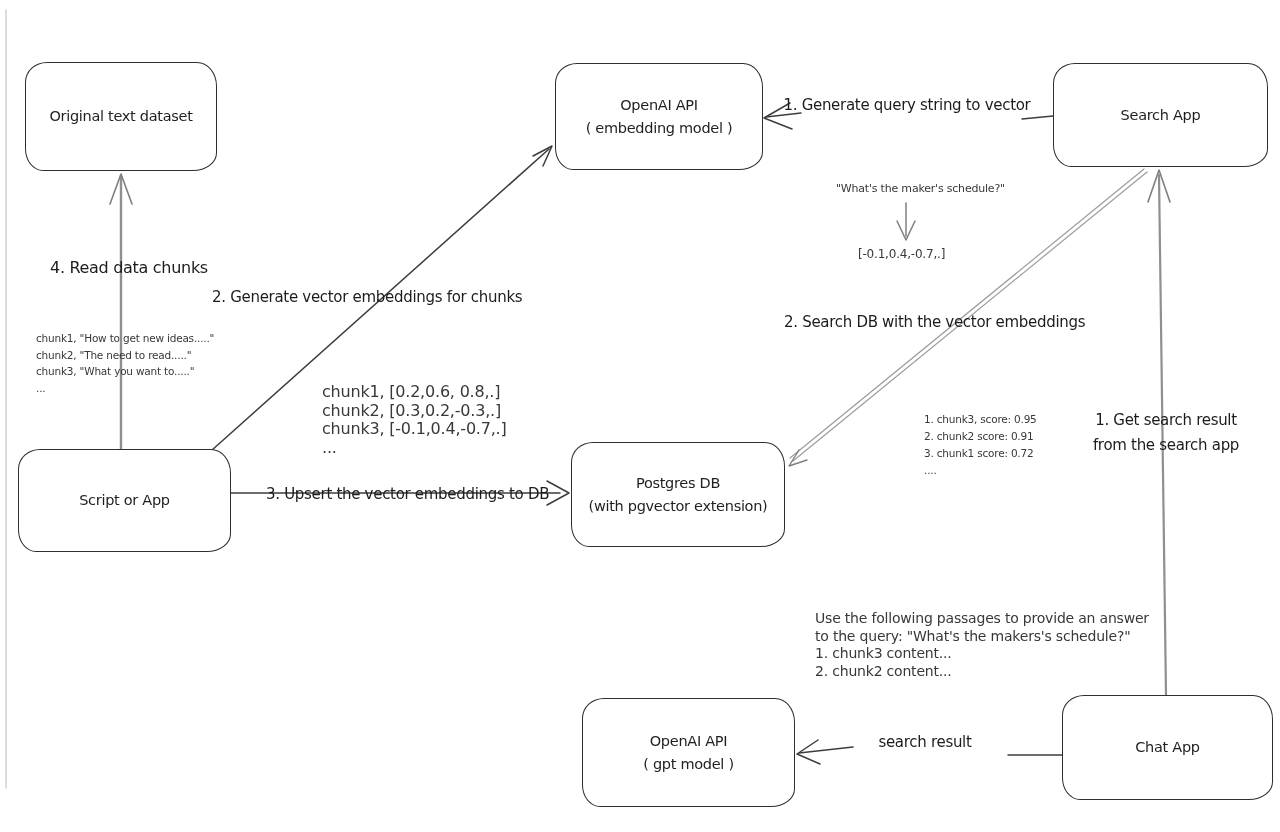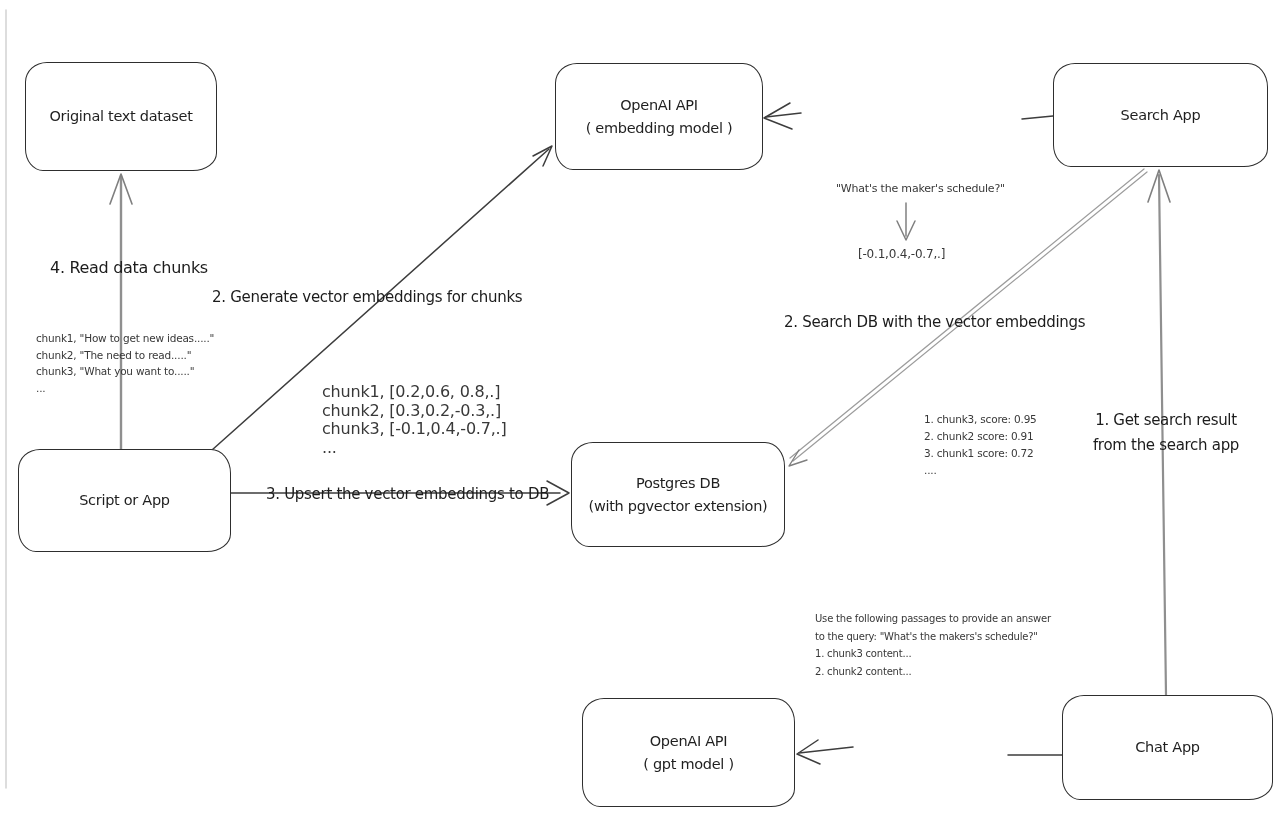--- a/index.html
+++ b/index.html
@@ -115,30 +115,32 @@
   <div>Chat App</div>
 </div>
 
 <div class="elabel" style="left:50px;top:255px;font-size:16px">4. Read data chunks</div>
 
 <div class="elabel" style="left:212px;top:285px">2. Generate vector embeddings for chunks</div>
 
 <div class="elabel" style="left:266px;top:482px">3. Upsert the vector embeddings  to DB</div>
 
 <div class="elabel centered" style="left:782px;top:93px;width:250px">
+  <div>1. Generate query string to vector</div>
 </div>
 
 <div class="elabel" style="left:784px;top:310px">2. Search DB with the vector embeddings</div>
 
 <div class="elabel centered" style="left:1085px;top:408px;width:162px">
   <div>1. Get search result</div>
   <div>from the search app</div>
 </div>
 
 <div class="elabel centered" style="left:830px;top:730px;width:190px">
+  <div>search result</div>
 </div>
 
 <div class="ann" style="left:36px;top:330px">
   <div>chunk1, "How to get new ideas....."</div>
   <div>chunk2, "The need to read....."</div>
   <div>chunk3, "What you want to....."</div>
   <div>...</div>
 </div>
 
 <div class="ann" style="left:322px;top:383px;font-size:16px;line-height:18.5px">
@@ -152,18 +154,18 @@
 
 <div class="ann" style="left:858px;top:246px;font-size:12px">[-0.1,0.4,-0.7,.]</div>
 
 <div class="ann" style="left:924px;top:411px;line-height:17px">
   <div>1. chunk3, score: 0.95</div>
   <div>2. chunk2 score: 0.91</div>
   <div>3. chunk1 score: 0.72</div>
   <div>....</div>
 </div>
 
-<div class="ann" style="left:815px;top:610px;font-size:10px;line-height:17.5px">
+<div class="ann" style="left:815px;top:610px;font-size:14px;line-height:17.5px">
   <div>Use the following passages to provide an answer</div>
   <div>to the query: "What's the makers's schedule?"</div>
   <div>1. chunk3 content...</div>
   <div>2. chunk2 content...</div>
 </div>
 
 </body></html>

